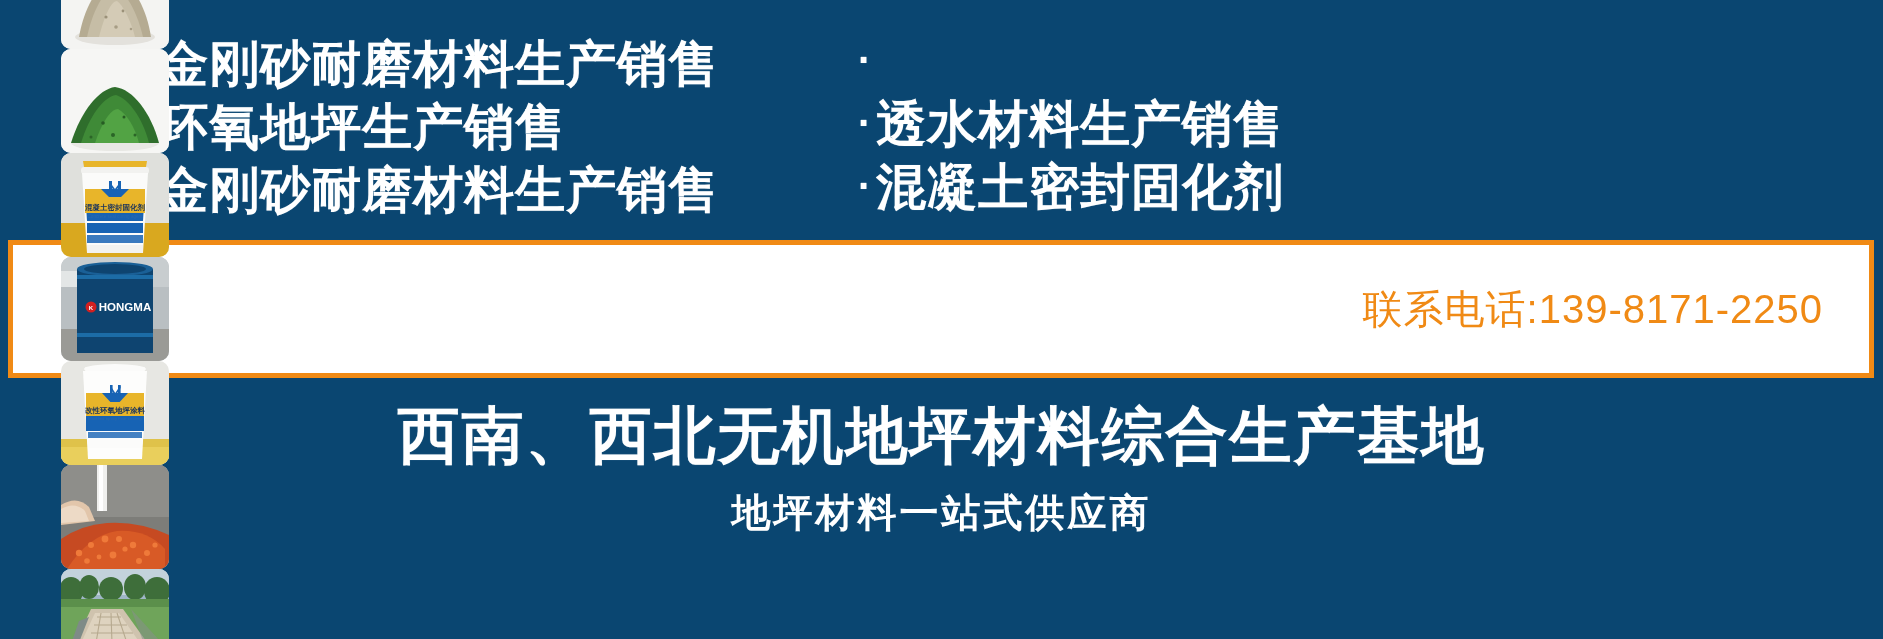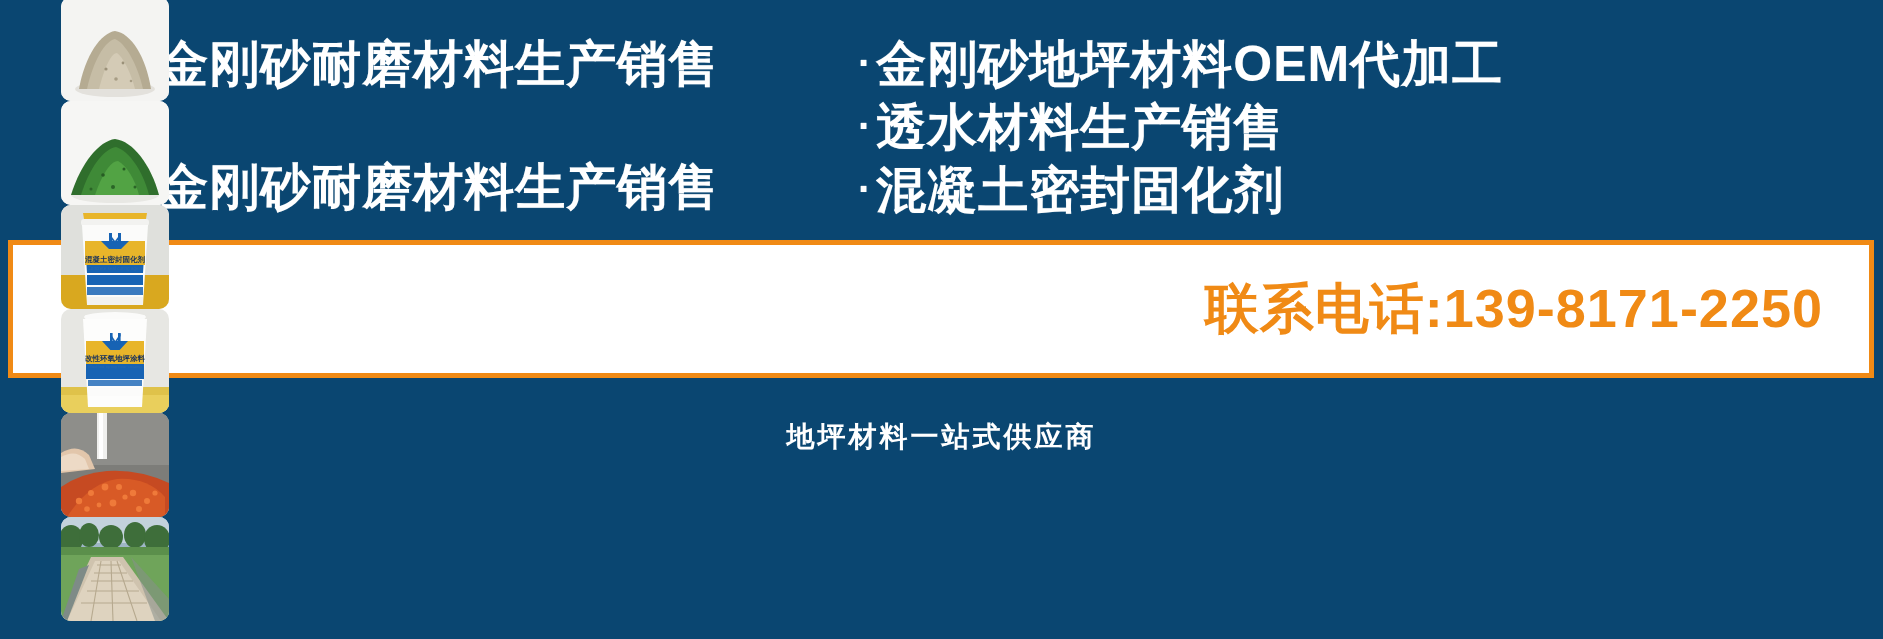--- a/index.html
+++ b/index.html
@@ -67,22 +67,22 @@
     overflow:hidden;
     position:relative;
     background:#ffffff;
     flex:0 0 auto;
   }
   .product svg{display:block;width:108px;height:104px;}
 
   .phone{
     margin-left:auto;margin-right:46px;
     color:#f08a15;
-    font-size:54px;
-    font-weight:bold;
+    font-size:40px;
+    font-weight:normal;
     letter-spacing:1px;
     white-space:nowrap;
     font-family:"Liberation Sans","DejaVu Sans",sans-serif;
   }
 
   
   .headline-wrap{
     position:absolute;left:0;top:386px;width:1883px;height:253px;
     display:flex;flex-direction:column;
     align-items:center;justify-content:flex-start;
@@ -92,21 +92,21 @@
     color:#ffffff;
     font-size:62px;
     font-weight:bold;
     letter-spacing:2px;
     line-height:76px;
     white-space:nowrap;
     text-shadow:0 0 1px rgba(255,255,255,.35);
   }
   .subheadline{
     color:#ffffff;
-    font-size:28px;
+    font-size:39px;
     font-weight:bold;
     letter-spacing:3px;
     line-height:46px;
     margin-top:16px;
     white-space:nowrap;
     text-align:center;
   }
 </style>
 </head>
 <body>
@@ -115,31 +115,31 @@
 
   <div class="bullets">
 
     <div class="bullet-col col-left">
       <div class="bullet-line">
         <span class="bullet-dot">·</span>
         <span>金刚砂耐磨材料生产销售</span>
       </div>
       <div class="bullet-line">
         <span class="bullet-dot">·</span>
+        <span>环氧地坪生产销售</span>
       </div>
       <div class="bullet-line">
         <span class="bullet-dot">·</span>
         <span>金刚砂耐磨材料生产销售</span>
       </div>
     </div>
 
     <div class="bullet-col col-right">
       <div class="bullet-line">
         <span class="bullet-dot">·</span>
-        <span>金刚砂地坪材料OEM代加工</span>
       </div>
       <div class="bullet-line">
         <span class="bullet-dot">·</span>
         <span>透水材料生产销售</span>
       </div>
       <div class="bullet-line">
         <span class="bullet-dot">·</span>
         <span>混凝土密封固化剂</span>
       </div>
     </div>
@@ -195,20 +195,36 @@
             <path d="M48 28 L54 36 L60 28 L60 31 L54 39 L48 31 Z"></path>
           </g>
           <text x="54" y="57" font-family="DejaVu Sans, sans-serif" font-size="7.5" font-weight="bold" fill="#17325e" text-anchor="middle">混凝土密封固化剂</text>
           <text x="54" y="65" font-family="Liberation Sans, sans-serif" font-size="4.6" fill="#2a69b0" text-anchor="middle">Concrete seal curing agent</text>
           <rect x="26" y="70" width="56" height="10" fill="#1763b4"></rect>
           <rect x="26" y="82" width="56" height="8" fill="#1763b4" opacity=".85"></rect>
           <rect x="26" y="92" width="56" height="8" fill="#f2f2f0"></rect>
         </svg>
       </div>
 
+      <div class="product">
+        <svg viewBox="0 0 108 104" xmlns="http://www.w3.org/2000/svg">
+          <rect width="108" height="104" fill="#b9bfc2"></rect>
+          <rect y="0" width="108" height="30" fill="#c8cdcf"></rect>
+          <rect x="0" y="14" width="34" height="16" fill="#e3e6e6"></rect>
+          <rect y="72" width="108" height="32" fill="#9a9a96"></rect>
+          <path d="M16 12 h76 v84 h-76 Z" fill="#0e4470"></path>
+          <ellipse cx="54" cy="12" rx="38" ry="7" fill="#1a6097"></ellipse>
+          <ellipse cx="54" cy="12" rx="31" ry="5" fill="#0e4470"></ellipse>
+          <rect x="16" y="18" width="76" height="4" fill="#1c6ca6"></rect>
+          <rect x="16" y="76" width="76" height="4" fill="#1c6ca6"></rect>
+          <circle cx="30" cy="50" r="5.5" fill="#d22020"></circle>
+          <text x="30" y="53" font-family="Liberation Sans, sans-serif" font-size="6" font-weight="bold" fill="#ffffff" text-anchor="middle">K</text>
+          <text x="64" y="54" font-family="Liberation Sans, sans-serif" font-size="11.5" font-weight="bold" fill="#ffffff" text-anchor="middle">HONGMA</text>
+        </svg>
+      </div>
 
       <div class="product">
         <svg viewBox="0 0 108 104" xmlns="http://www.w3.org/2000/svg">
           <rect width="108" height="104" fill="#e7e7e3"></rect>
           <rect y="78" width="108" height="26" fill="#dfc24a"></rect>
           <rect x="0" y="86" width="108" height="18" fill="#e9cf5c"></rect>
           <path d="M24 6 h60 v8 h-60 Z" fill="#f4f4f2"></path>
           <ellipse cx="54" cy="8" rx="31" ry="5" fill="#fbfbfa"></ellipse>
           <path d="M22 10 L27 98 H81 L86 10 Z" fill="#fdfdfc"></path>
           <rect x="25" y="32" width="58" height="38" fill="#1763b4"></rect>
@@ -284,16 +300,17 @@
         </svg>
       </div>
 
     </div>
 
     <div class="phone">联系电话:139-8171-2250</div>
 
   </div>
 
   <div class="headline-wrap">
+    <div class="headline">西南、西北无机地坪材料综合生产基地</div>
     <div class="subheadline">地坪材料一站式供应商</div>
   </div>
 
 </div>
 
 </body></html>

